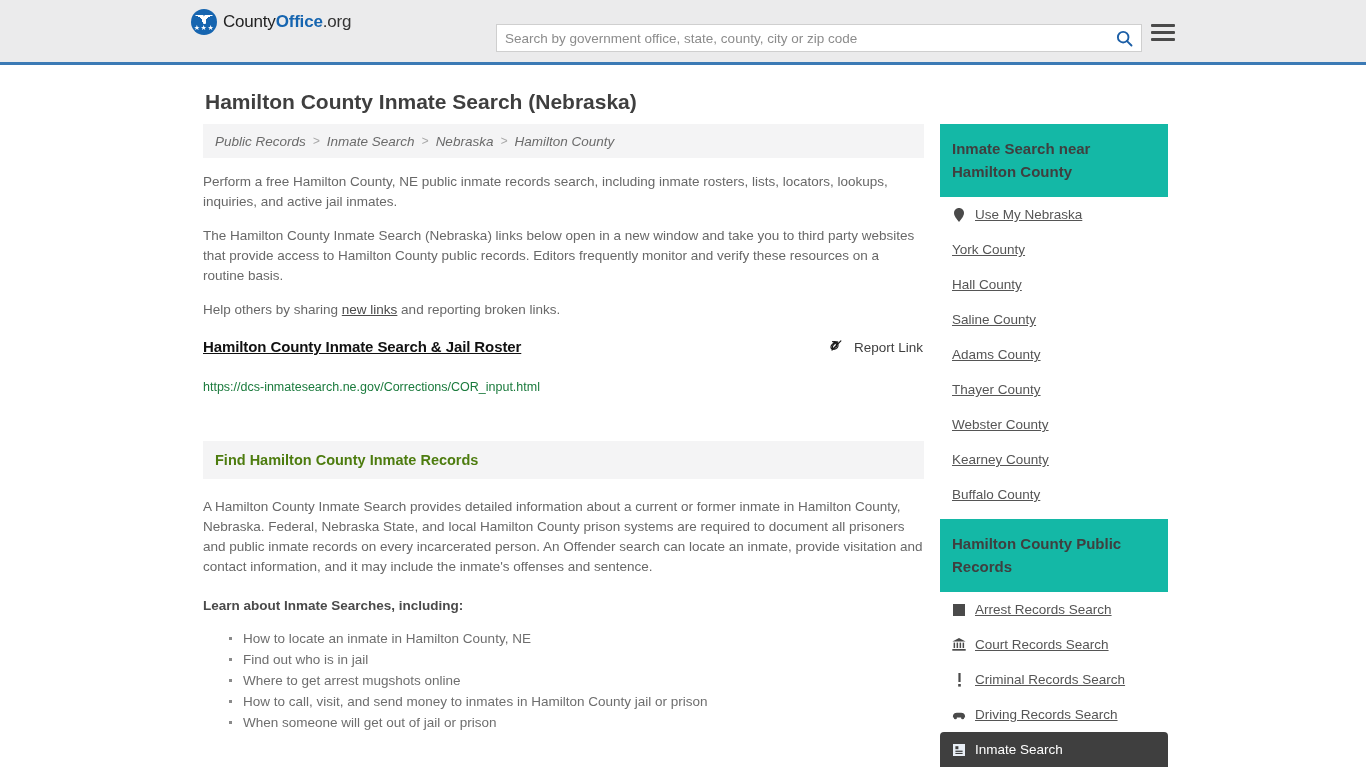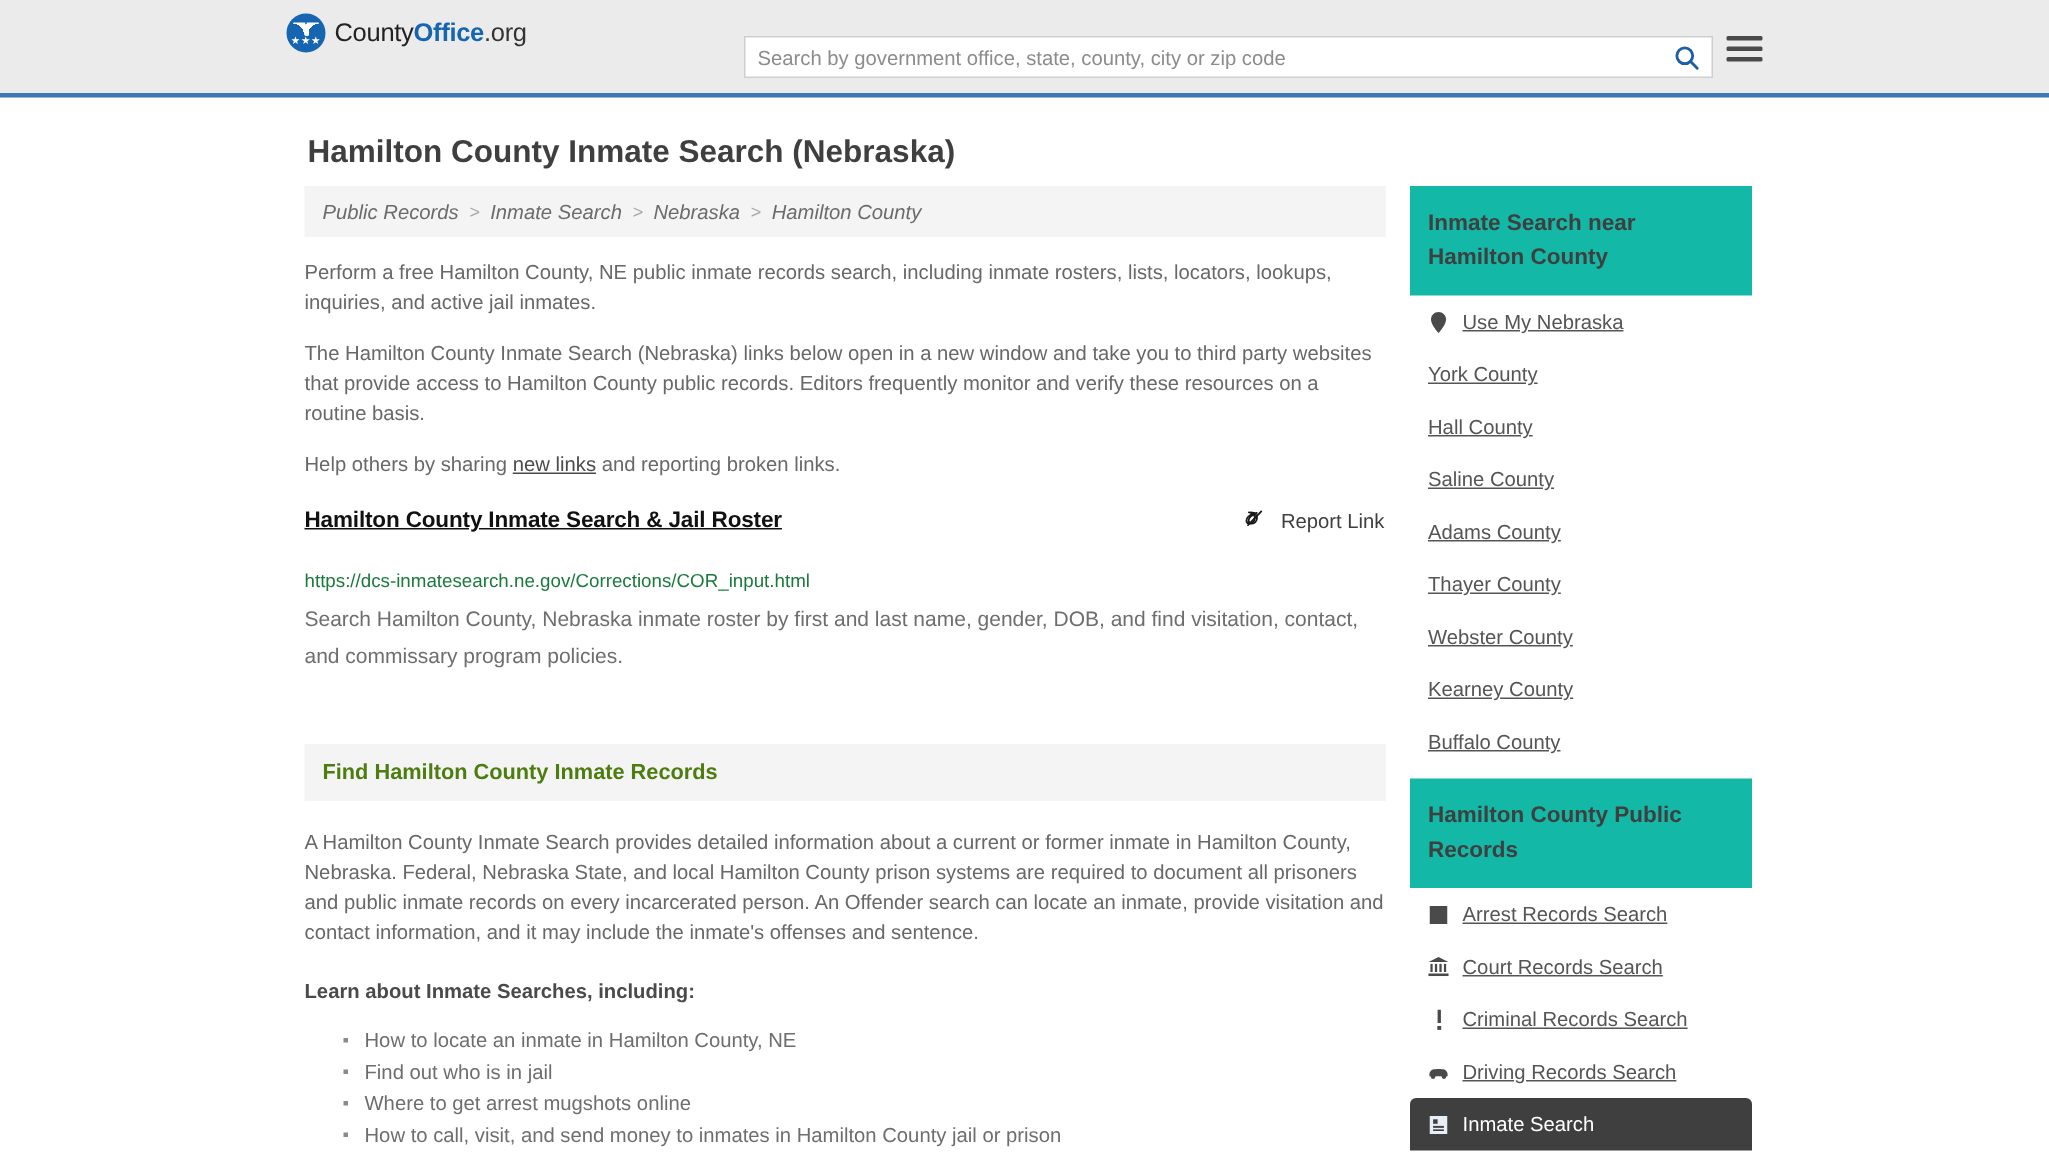--- a/index.html
+++ b/index.html
@@ -386,21 +386,20 @@
         <a class="report-link" href="#">
           <svg width="16" height="16" viewBox="0 0 20 20">
             <path d="M3.2 3.2 C6.4 3.2 8.2 5.6 8.2 8 C8.2 10.4 6.4 12.6 3.9 12.6 C2.2 12.6 1.2 11.4 1.2 10.1 C1.2 7.6 4.2 5.2 8 3.6" fill="none" stroke="#1a1a1a" stroke-width="1.5" stroke-linecap="round"></path>
             <path d="M12.6 3.2 C9.4 3.2 7.6 5.6 7.6 8 C7.6 10.4 9.4 12.6 11.9 12.6 C13.6 12.6 14.6 11.4 14.6 10.1 C14.6 7.6 11.6 5.2 7.8 3.6" fill="none" stroke="#1a1a1a" stroke-width="1.5" stroke-linecap="round" transform="translate(1.6,0) scale(-1,1) translate(-16,0)"></path>
             <line x1="2.5" y1="13.8" x2="13.6" y2="2.4" stroke="#1a1a1a" stroke-width="1.5" stroke-linecap="round"></line>
           </svg>
           <span>Report Link</span>
         </a>
       </div>
       <div class="result-url">https://dcs-inmatesearch.ne.gov/Corrections/COR_input.html</div>
-      <div class="result-desc">Search Hamilton County, Nebraska inmate roster by first and last name, gender, DOB, and find visitation, contact, and commissary program policies.</div>
     </div>
 
     <div class="section-head">Find Hamilton County Inmate Records</div>
     <div class="section-body">
       <p>A Hamilton County Inmate Search provides detailed information about a current or former inmate in Hamilton County, Nebraska. Federal, Nebraska State, and local Hamilton County prison systems are required to document all prisoners and public inmate records on every incarcerated person. An Offender search can locate an inmate, provide visitation and contact information, and it may include the inmate's offenses and sentence.</p>
       <p class="lead-in">Learn about Inmate Searches, including:</p>
       <ul>
         <li>How to locate an inmate in Hamilton County, NE</li>
         <li>Find out who is in jail</li>
         <li>Where to get arrest mugshots online</li>

